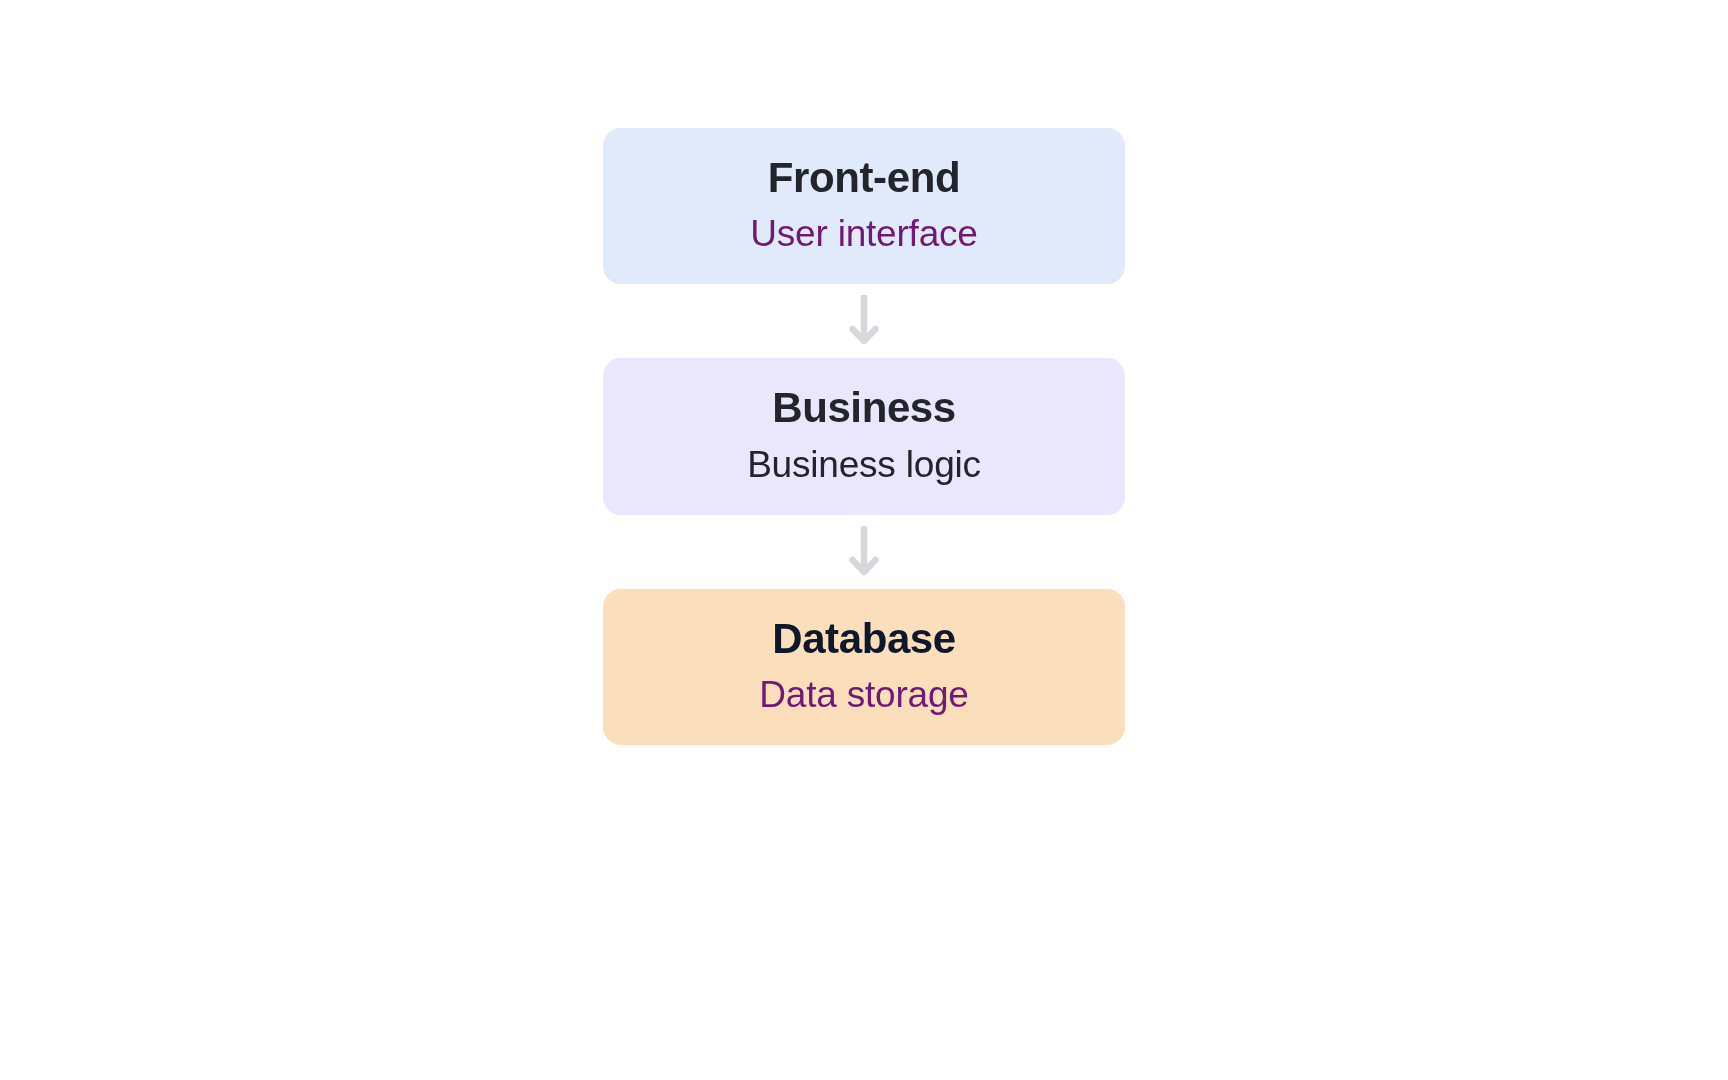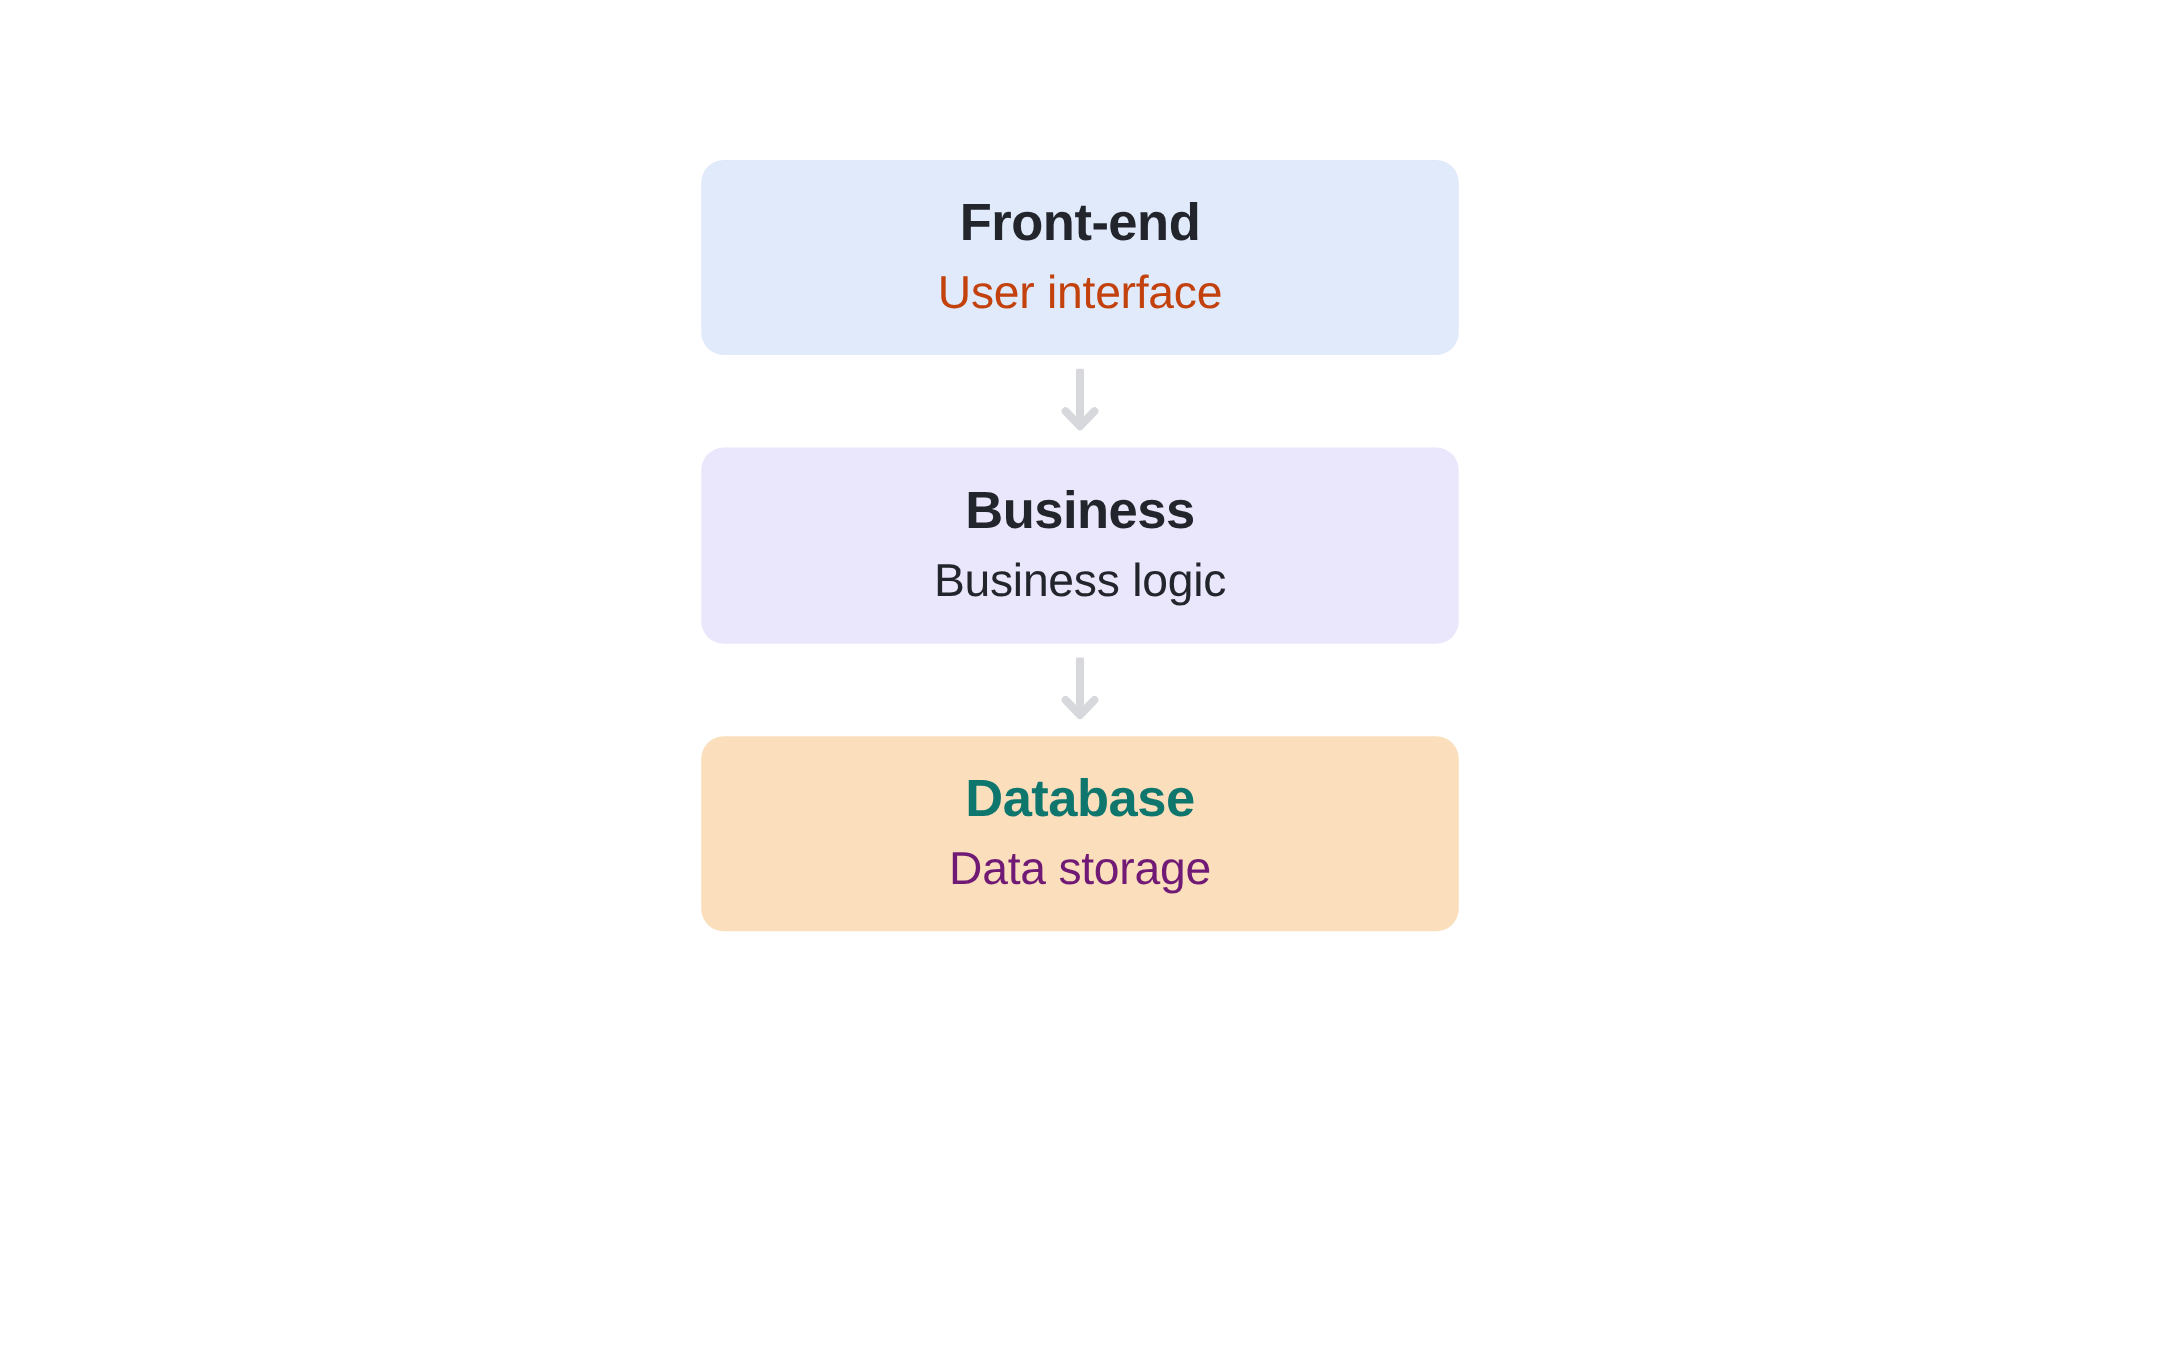--- a/index.html
+++ b/index.html
@@ -26,21 +26,21 @@
   }
 
   .stack {
     display: flex;
     flex-direction: column;
     align-items: center;
     margin-top: 128px;
   }
 
   .node-box {
-    width: 606px;
+    width: 522px;
     box-sizing: border-box;
     border-radius: 18px;
     padding: 26px 24px 30px 24px;
     display: flex;
     flex-direction: column;
     align-items: center;
     justify-content: center;
     text-align: center;
   }
 
@@ -77,21 +77,21 @@
 </style>
 </head>
 <body style="background: rgb(255, 255, 255);">
 
 <div id="diagram-root">
 
   <div class="stack">
 
     <div class="node-box" style="background: rgb(224, 234, 251);">
       <div class="node-title" style="color: rgb(34, 37, 43);">Front-end</div>
-      <div class="node-subtitle" style="color: #c2410c;">User interface</div>
+      <div class="node-subtitle" style="color: #701a75;">User interface</div>
     </div>
 
     <div class="connector">
       <span>
         <svg width="30" height="52" viewBox="0 0 30 52" aria-hidden="true">
           <path d="M15 2 L15 44" stroke="#d6d8db" stroke-width="6.5" stroke-linecap="round" fill="none"></path>
           <path d="M3.5 34 L15 46 L26.5 34" stroke="#d6d8db" stroke-width="6.5" stroke-linecap="round" stroke-linejoin="round" fill="none"></path>
         </svg>
       </span>
     </div>
@@ -104,18 +104,18 @@
     <div class="connector">
       <span>
         <svg width="30" height="52" viewBox="0 0 30 52" aria-hidden="true">
           <path d="M15 2 L15 44" stroke="#d6d8db" stroke-width="6.5" stroke-linecap="round" fill="none"></path>
           <path d="M3.5 34 L15 46 L26.5 34" stroke="#d6d8db" stroke-width="6.5" stroke-linecap="round" stroke-linejoin="round" fill="none"></path>
         </svg>
       </span>
     </div>
 
     <div class="node-box" style="background: rgb(251, 223, 188);">
-      <div class="node-title" style="color: #0f766e;">Database</div>
+      <div class="node-title" style="color: #0f172a;">Database</div>
       <div class="node-subtitle" style="color: #701a75;">Data storage</div>
     </div>
 
   </div>
 </div>
 
 </body></html>

